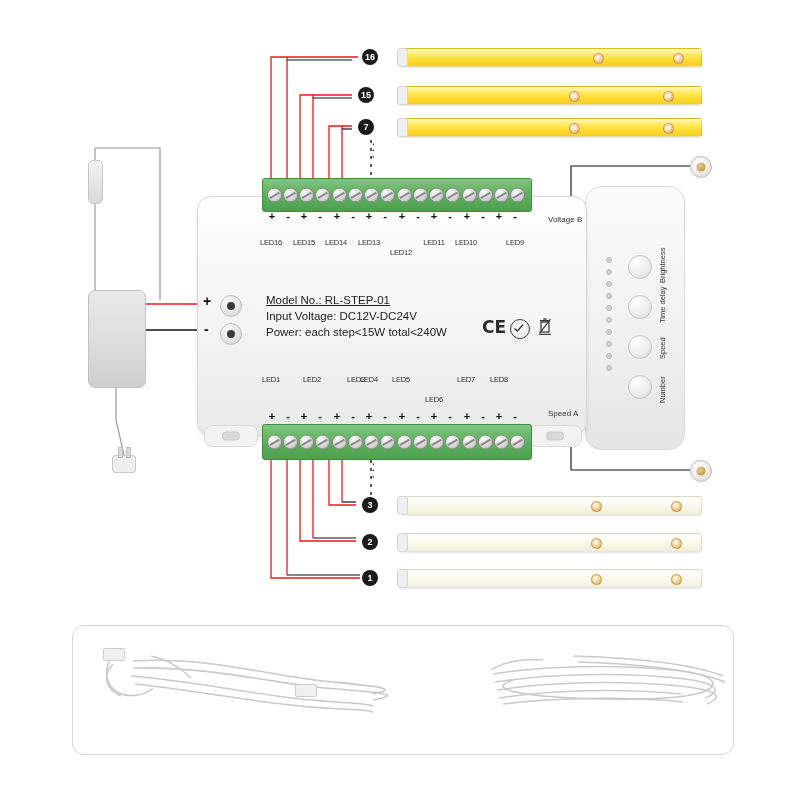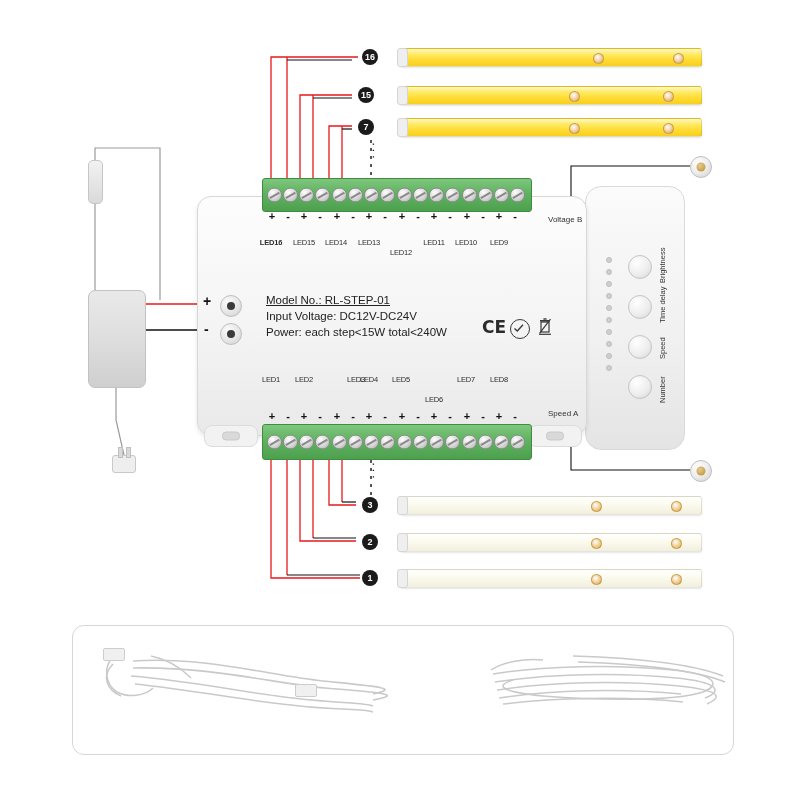--- a/index.html
+++ b/index.html
@@ -400,33 +400,33 @@
     <div class="polarity" style="left:149px;">-</div>
     <div class="polarity" style="left:165px;">+</div>
     <div class="polarity" style="left:181px;">-</div>
     <div class="polarity" style="left:198px;">+</div>
     <div class="polarity" style="left:214px;">-</div>
     <div class="polarity" style="left:230px;">+</div>
     <div class="polarity" style="left:246px;">-</div>
   </div>
 
   <div class="abs" style="left:254px; top:238px; width:290px; height:12px;">
-    <div class="portlabel" style="left:0px;font-weight:bold;">LED16</div>
+    <div class="portlabel" style="left:0px;">LED16</div>
     <div class="portlabel" style="left:33px;">LED15</div>
     <div class="portlabel" style="left:65px;">LED14</div>
     <div class="portlabel" style="left:98px;">LED13</div>
     <div class="portlabel" style="left:130px;margin-top:10px;">LED12</div>
     <div class="portlabel" style="left:163px;">LED11</div>
     <div class="portlabel" style="left:195px;">LED10</div>
-    <div class="portlabel" style="left:228px;">LED9</div>
+    <div class="portlabel" style="left:244px;">LED9</div>
   </div>
 
   <div class="abs" style="left:254px; top:375px; width:290px; height:12px;">
     <div class="portlabel" style="left:0px;">LED1</div>
-    <div class="portlabel" style="left:33px;">LED2</div>
+    <div class="portlabel" style="left:33px;text-align:right;">LED2</div>
     <div class="portlabel" style="left:65px;margin-left:20px;">LED3</div>
     <div class="portlabel" style="left:98px;">LED4</div>
     <div class="portlabel" style="left:130px;">LED5</div>
     <div class="portlabel" style="left:163px;margin-top:20px;">LED6</div>
     <div class="portlabel" style="left:195px;">LED7</div>
     <div class="portlabel" style="left:228px;">LED8</div>
   </div>
 
   <div class="abs" style="left:262px; top:410px; width:268px; height:14px;">
     <div class="polarity" style="left:3px;">+</div>

